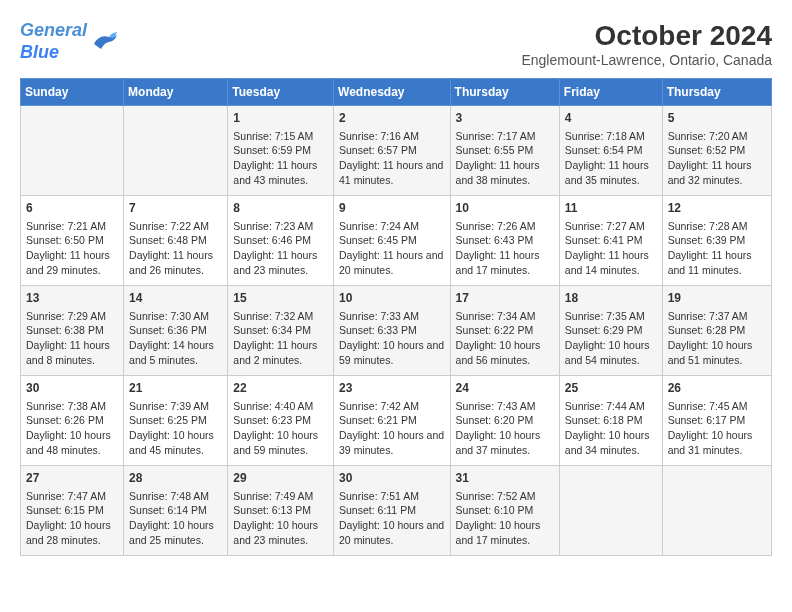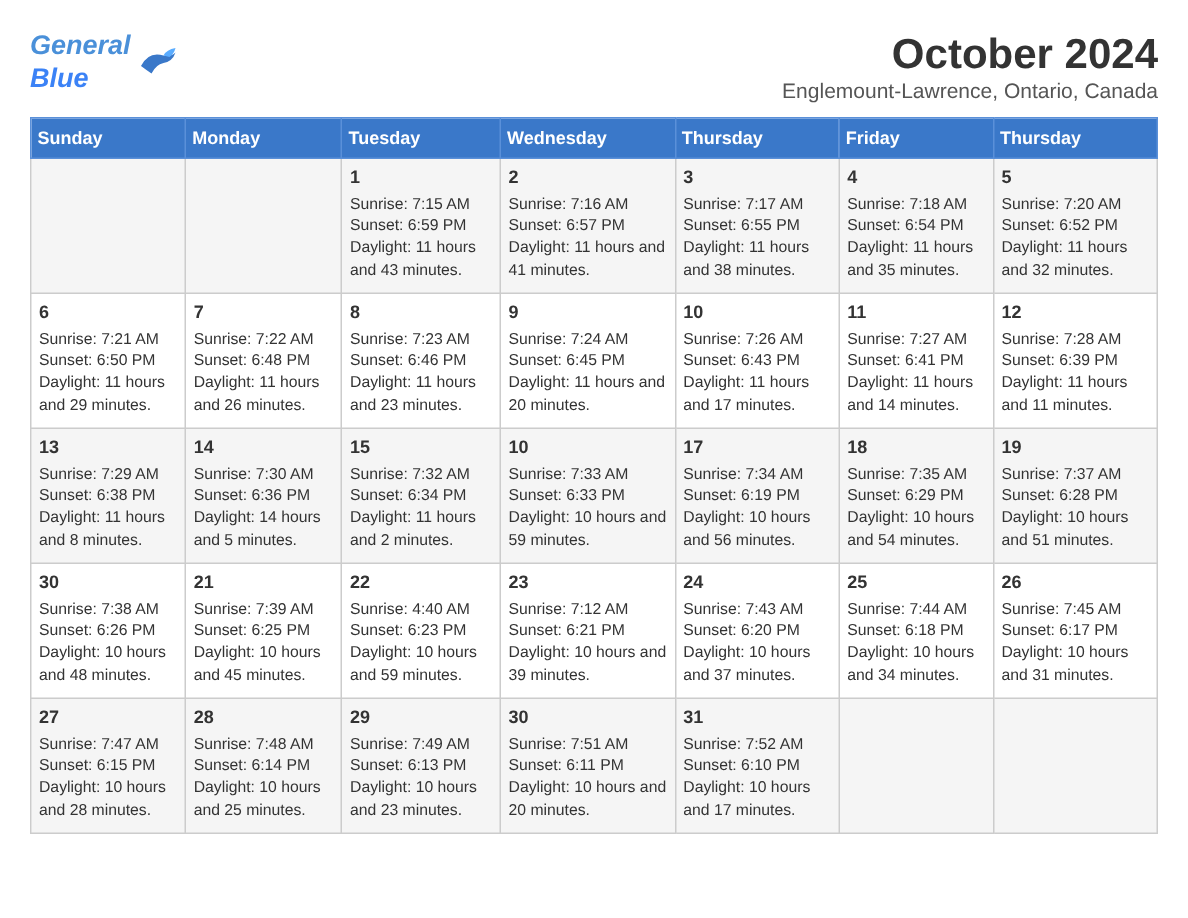--- a/index.html
+++ b/index.html
@@ -226,21 +226,21 @@
         </td>
         <td>
           <span class="day-number">10</span>
           <div>Sunrise: 7:33 AM</div>
           <div>Sunset: 6:33 PM</div>
           <div>Daylight: 10 hours and 59 minutes.</div>
         </td>
         <td>
           <span class="day-number">17</span>
           <div>Sunrise: 7:34 AM</div>
-          <div>Sunset: 6:19 PM</div>
+          <div>Sunset: 6:22 PM</div>
           <div>Daylight: 10 hours and 56 minutes.</div>
         </td>
         <td>
           <span class="day-number">18</span>
           <div>Sunrise: 7:35 AM</div>
           <div>Sunset: 6:29 PM</div>
           <div>Daylight: 10 hours and 54 minutes.</div>
         </td>
         <td>
           <span class="day-number">19</span>
@@ -263,21 +263,21 @@
           <div>Daylight: 10 hours and 45 minutes.</div>
         </td>
         <td>
           <span class="day-number">22</span>
           <div>Sunrise: 4:40 AM</div>
           <div>Sunset: 6:23 PM</div>
           <div>Daylight: 10 hours and 59 minutes.</div>
         </td>
         <td>
           <span class="day-number">23</span>
-          <div>Sunrise: 7:12 AM</div>
+          <div>Sunrise: 7:42 AM</div>
           <div>Sunset: 6:21 PM</div>
           <div>Daylight: 10 hours and 39 minutes.</div>
         </td>
         <td>
           <span class="day-number">24</span>
           <div>Sunrise: 7:43 AM</div>
           <div>Sunset: 6:20 PM</div>
           <div>Daylight: 10 hours and 37 minutes.</div>
         </td>
         <td>

